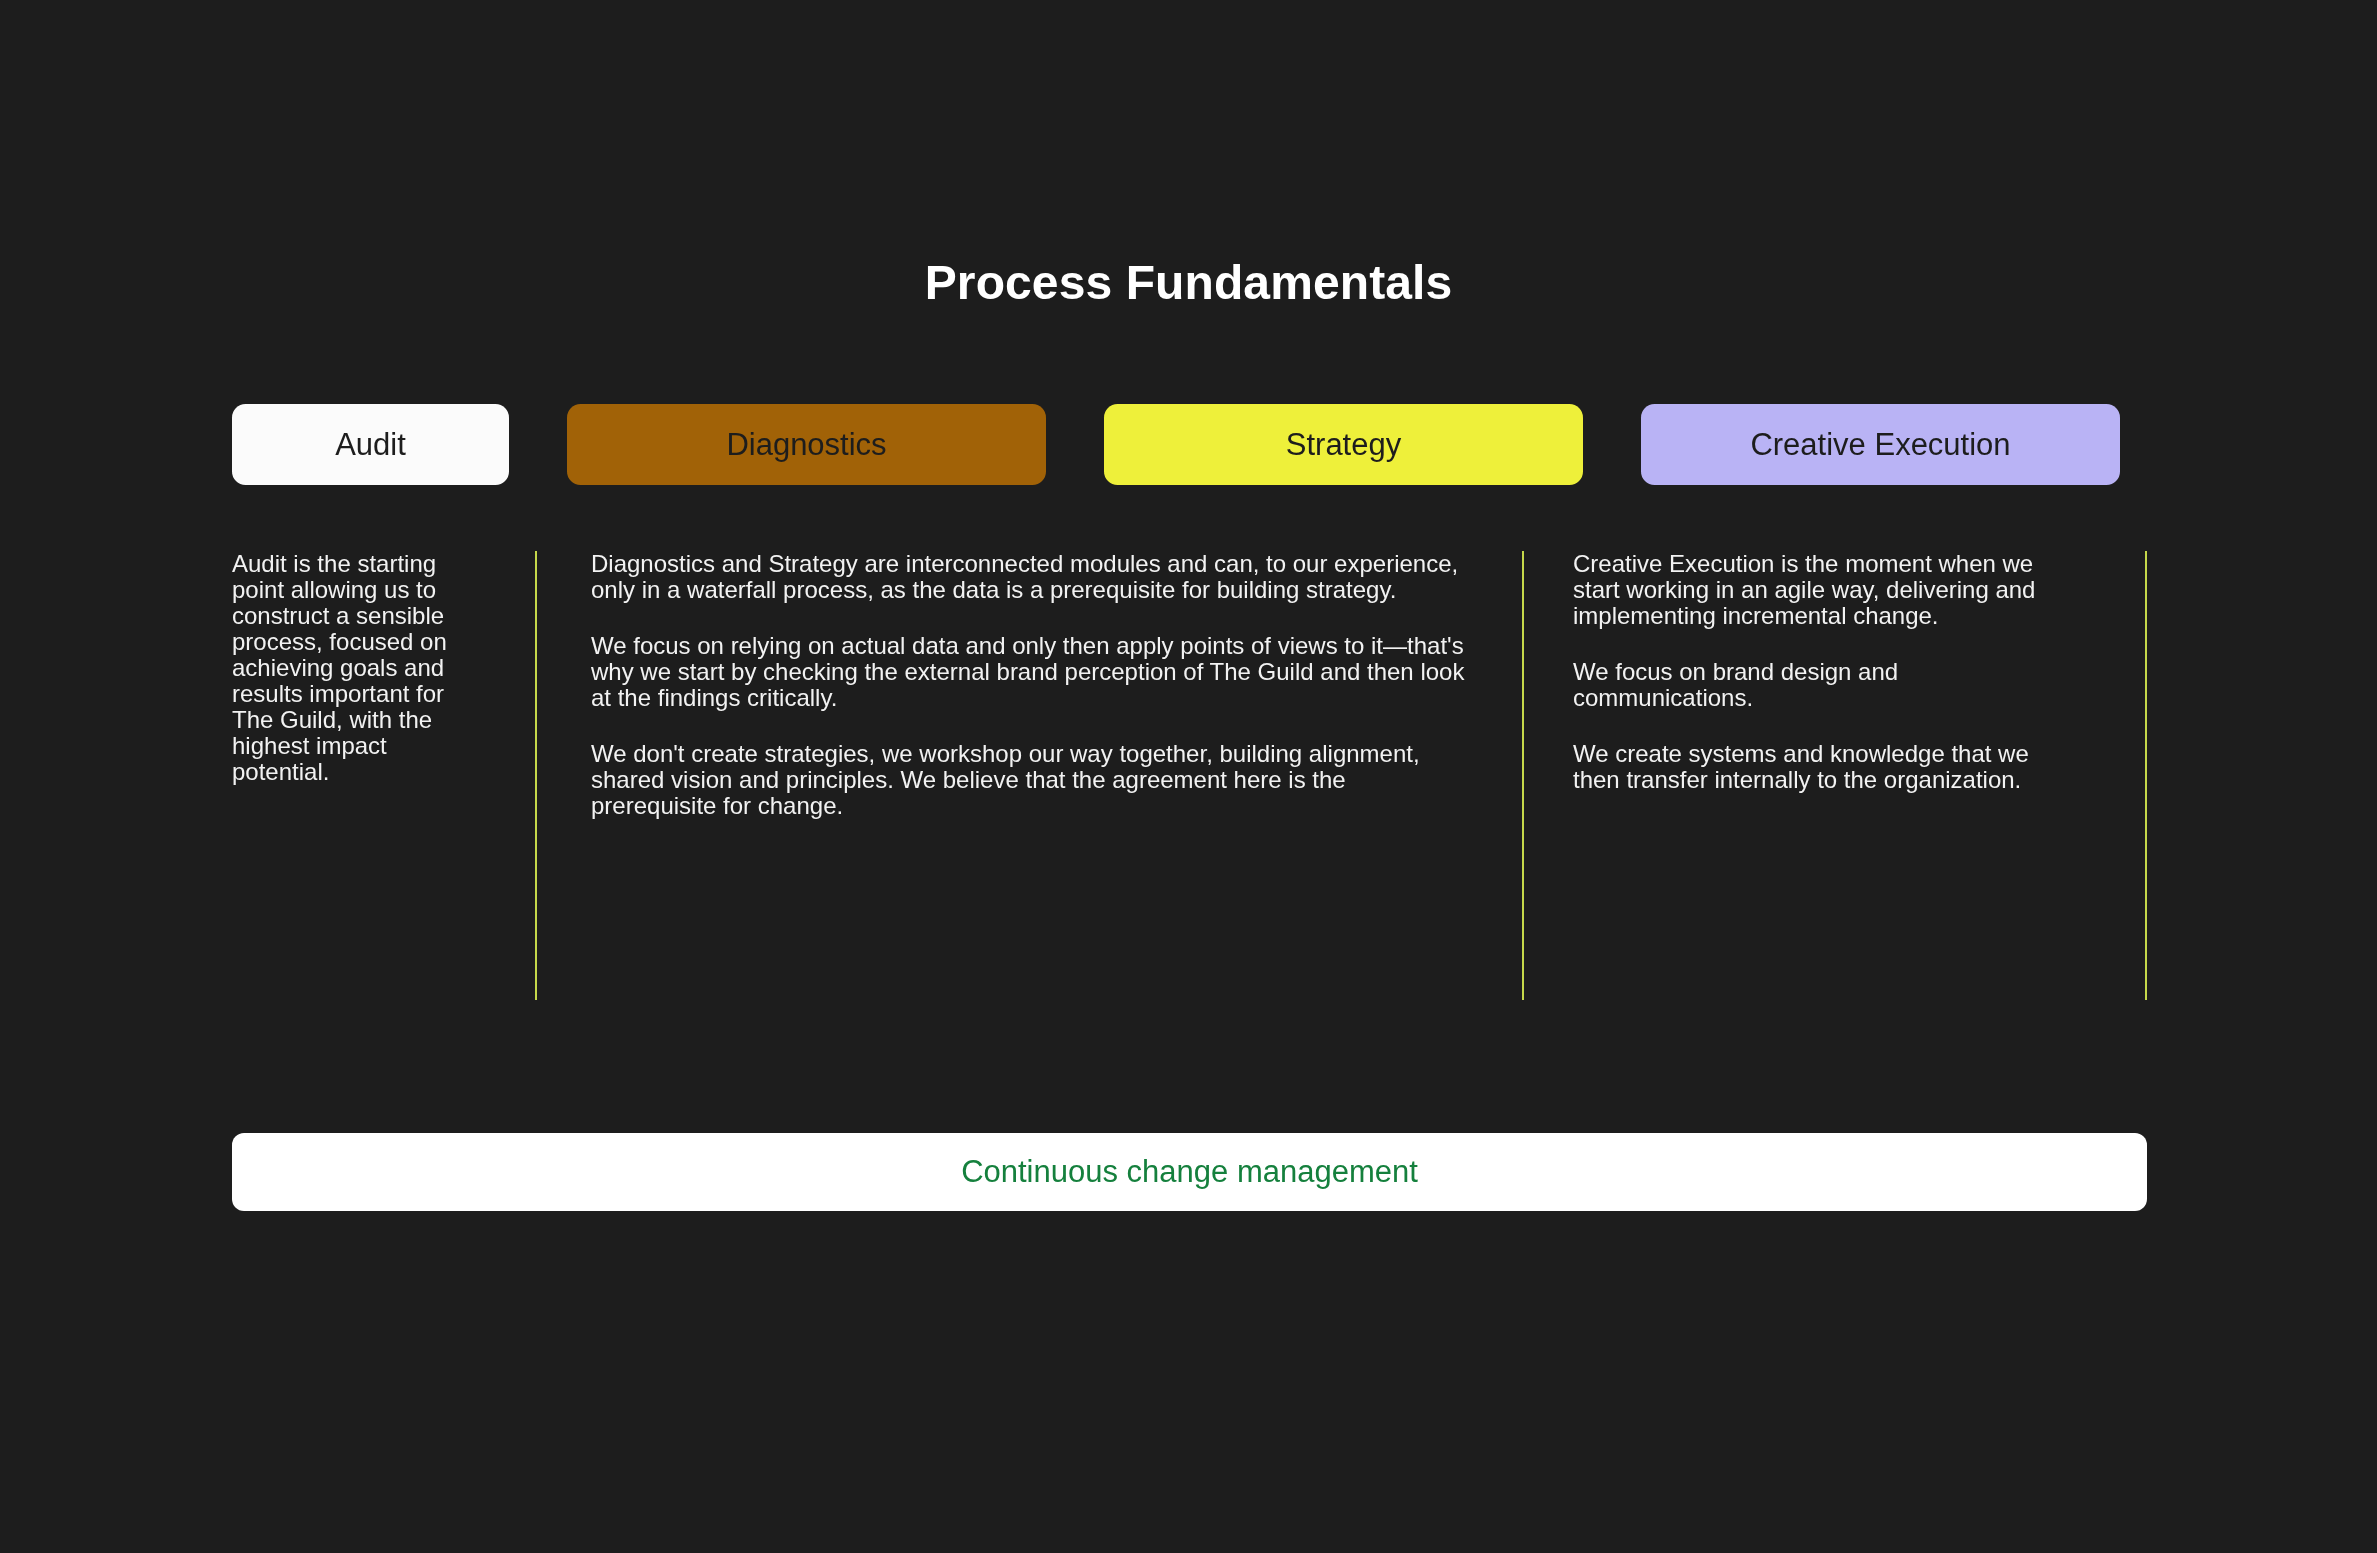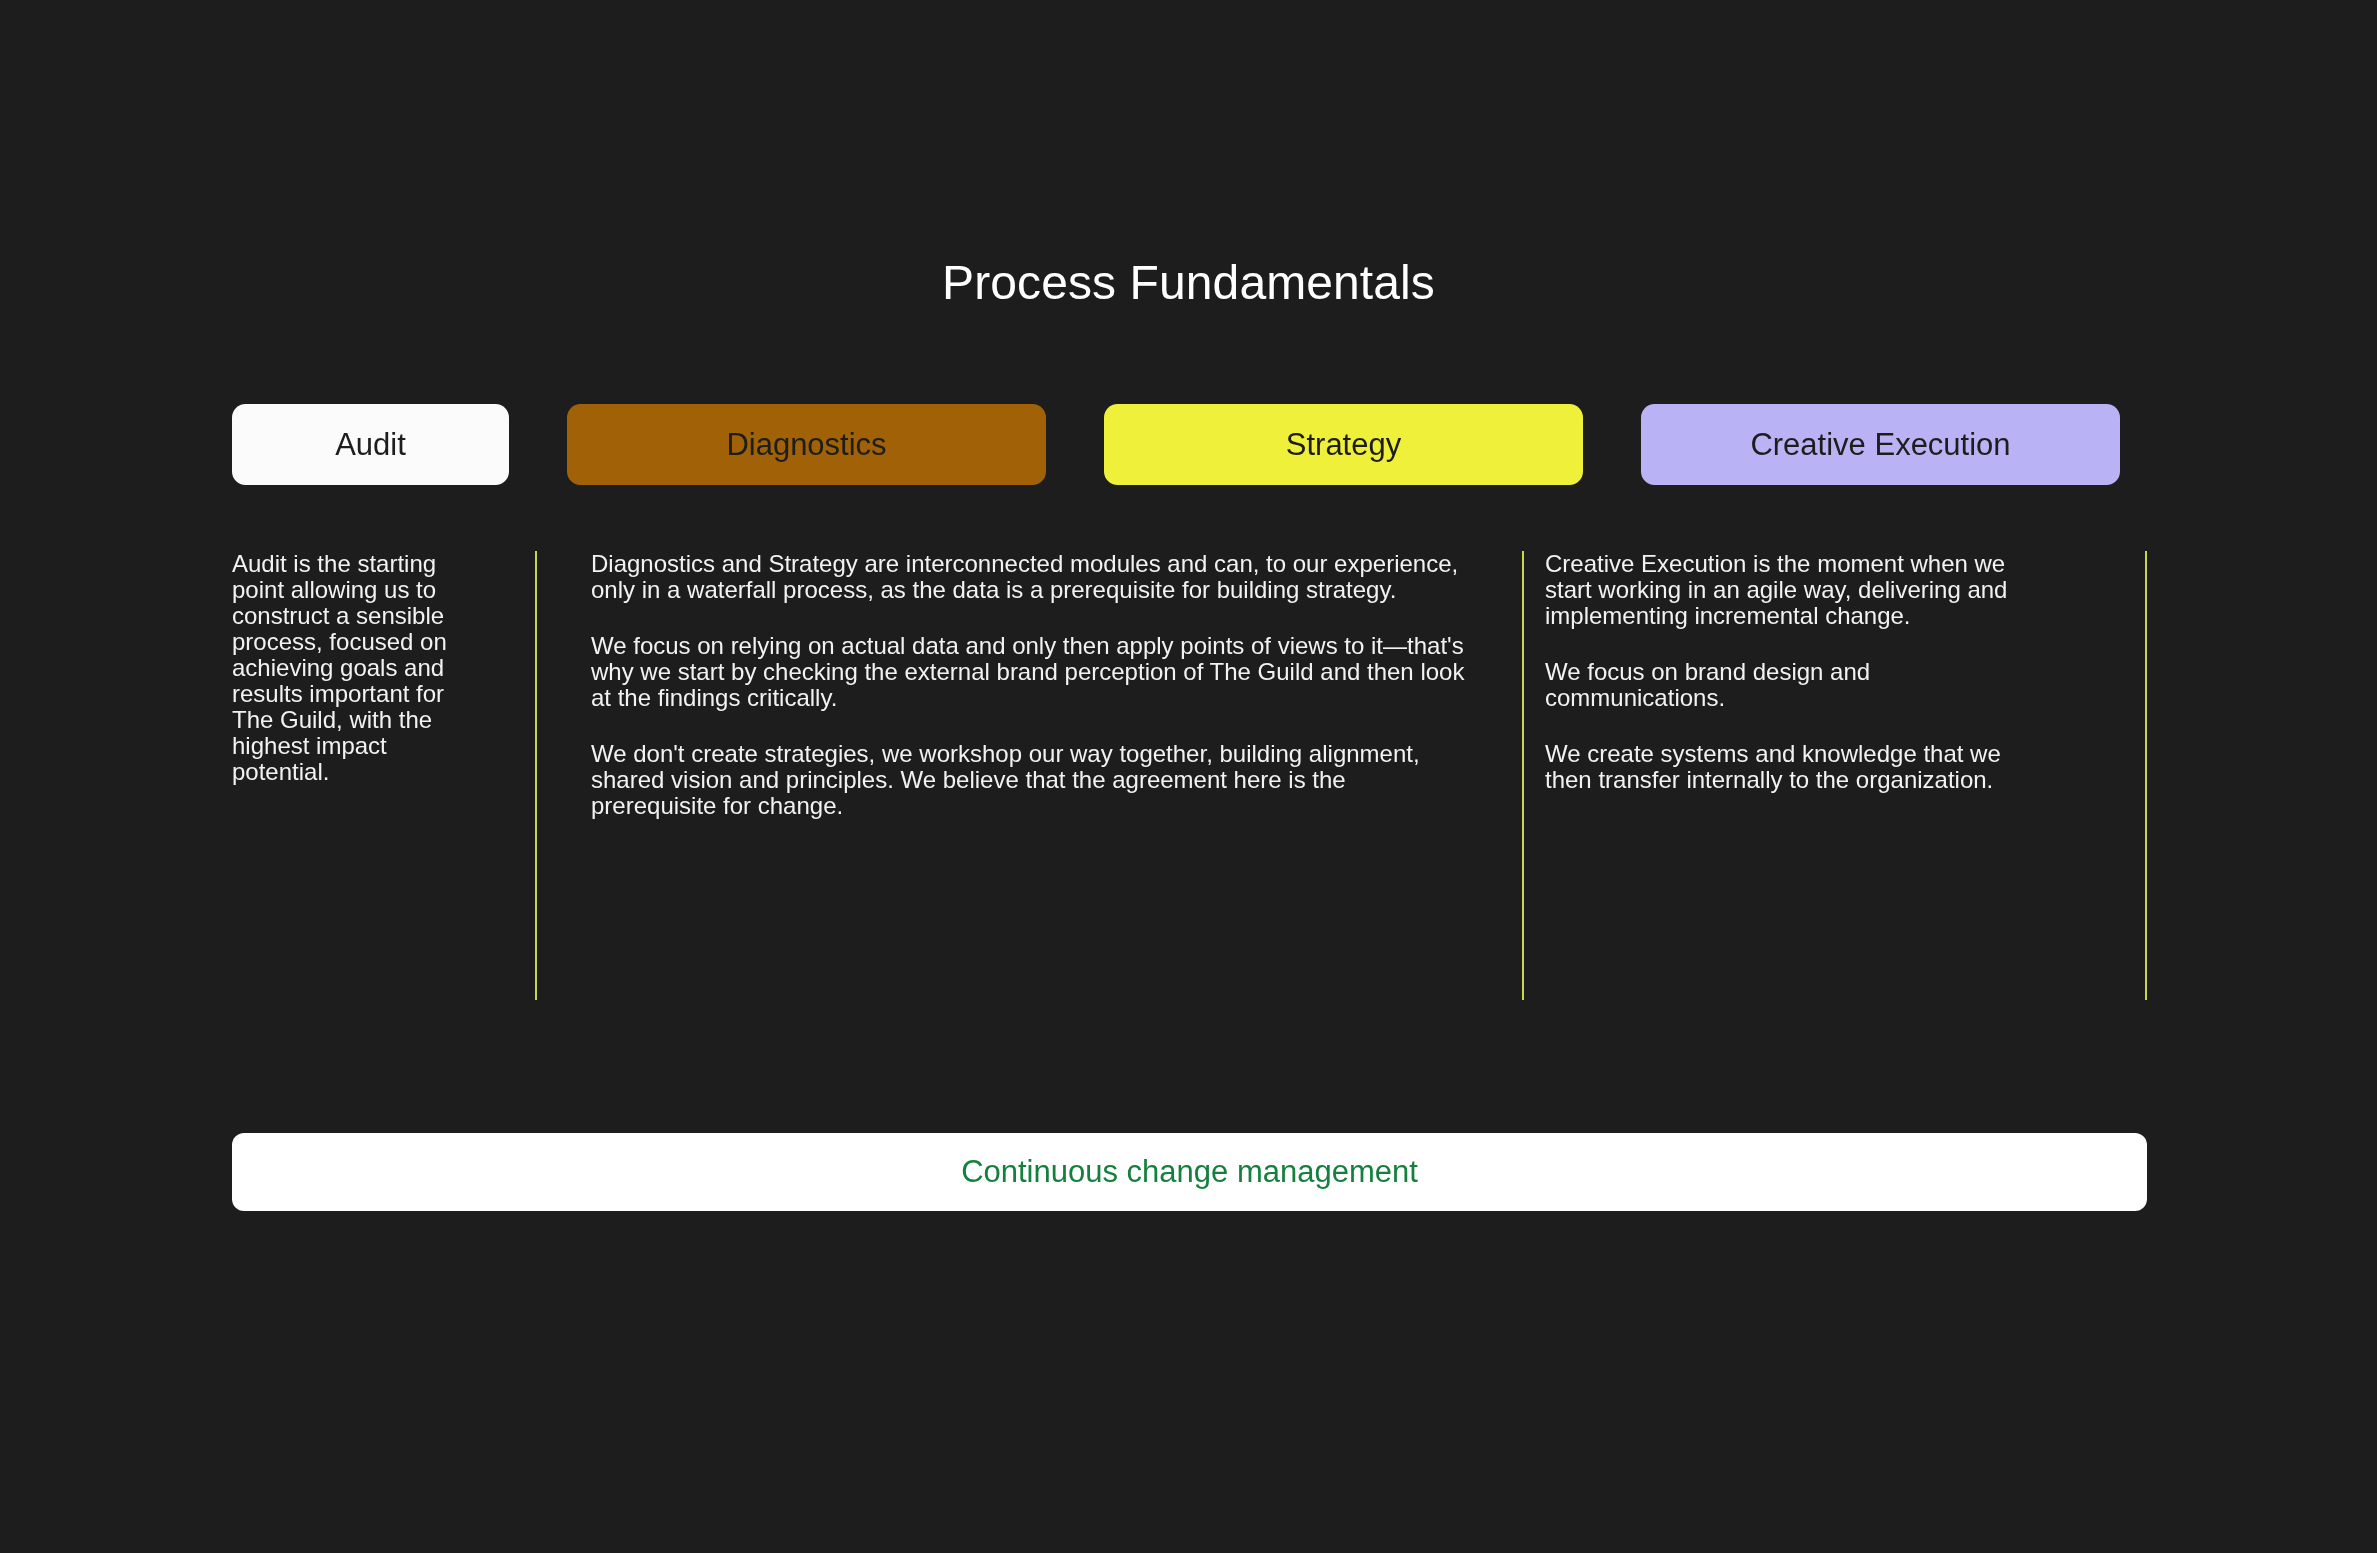--- a/index.html
+++ b/index.html
@@ -20,21 +20,21 @@
     height: 1554px;
     background: #1d1d1d;
   }
   .title {
     position: absolute;
     top: 255px;
     left: 0;
     width: 2377px;
     text-align: center;
     font-size: 48px;
-    font-weight: 400;
+    font-weight: 700;
     letter-spacing: 0.1px;
     color: #ffffff;
   }
   
   .pill-row {
     position: absolute;
     top: 404px;
     left: 232px;
     width: 1915px;
     display: flex;
@@ -73,21 +73,21 @@
     width: 277px;
     padding-right: 48px;
   }
   .col-diag {
     width: 1013px;
     padding-left: 82px;
     padding-right: 46px;
   }
   .col-creat {
     width: 532px;
-    padding-left: 23px;
+    padding-left: 51px;
   }
   .rule {
     position: absolute;
     top: 0;
     width: 1.5px;
     height: 449px;
     background: #c6d84a;
   }
   .rule-1 { left: 303px; }
   .rule-2 { left: 1290px; }

